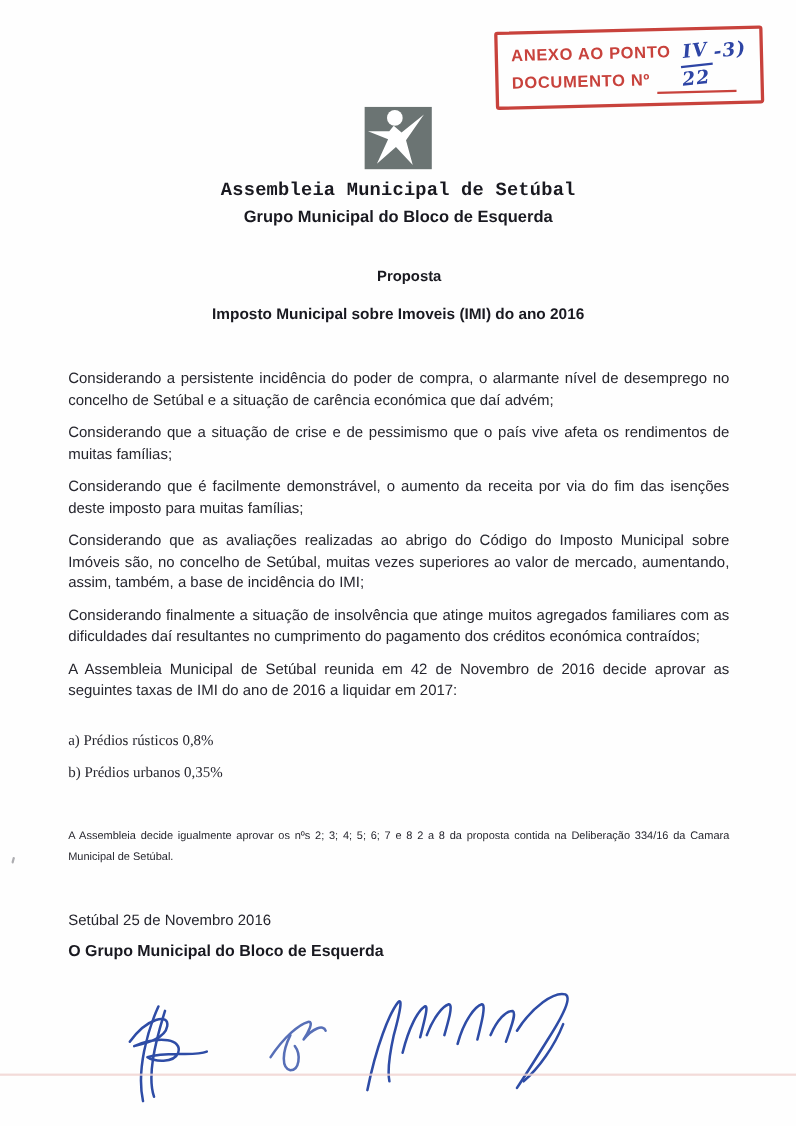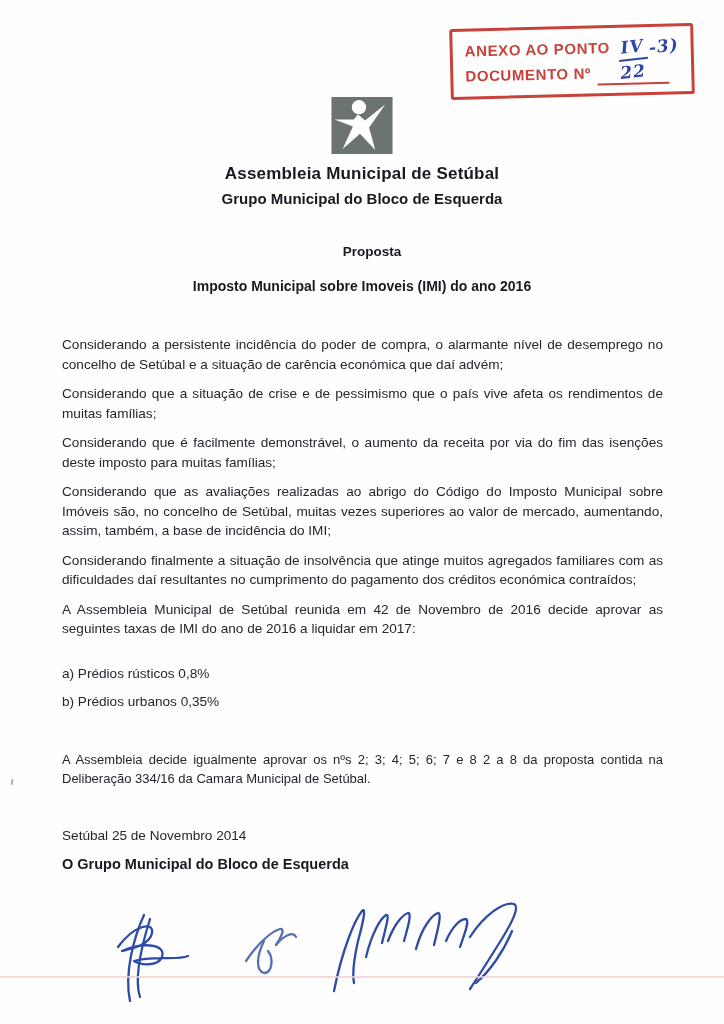--- a/index.html
+++ b/index.html
@@ -37,31 +37,31 @@
     display:inline-block;border-bottom:2px solid #c8423c;
     min-width:72px;margin-left:6px;text-align:center;line-height:20px;
   }
   .hand-suffix{margin-left:2px;}
 
   
   .logo{width:62px;height:57px;margin:0 auto;padding-top:97px;}
   .logo svg{display:block;}
 
   
-  .title{margin-top:10px;text-align:center;font-weight:bold;font-size:17px;color:#191920;letter-spacing:.2px;}
+  .title{margin-top:10px;text-align:center;font-weight:bold;font-size:17px;color:#191920;letter-spacing:.2px;font-family:Liberation Mono, monospace;}
   .subtitle{margin-top:6px;text-align:center;font-weight:bold;font-size:15px;color:#191920;}
   .doc-heading{margin-top:37px;text-align:center;font-weight:bold;font-size:13.5px;color:#191920;padding-left:20px;}
   .doc-subheading{margin-top:19px;text-align:center;font-weight:bold;font-size:14px;color:#191920;}
 
   
   .body-text{margin:41px 61px 0 62px;font-size:13.6px;line-height:19.5px;}
   .body-text p{margin:0 0 10px 0;text-align:justify;}
-  .tax-list{margin:27px 61px 0 62px;font-size:13.6px;}
+  .tax-list{margin:27px 61px 0 62px;font-size:13.6px;font-family:Liberation Serif, serif;}
   .tax-list .item{margin-bottom:13px;}
-  .closing{margin:41px 61px 0 62px;font-size:13px;line-height:19.5px;text-align:justify;}
+  .closing{margin:41px 61px 0 62px;font-size:10px;line-height:19.5px;text-align:justify;}
   .date-line{margin:39px 61px 0 62px;font-size:13.6px;}
   .sig-title{margin:13px 61px 0 62px;font-weight:bold;font-size:14.5px;color:#191920;}
 
   
   .signatures{position:absolute;left:66px;top:893px;width:470px;height:115px;pointer-events:none;}
   .signatures path{stroke:#2e4ca6;stroke-width:2.3;fill:none;stroke-linecap:round;stroke-linejoin:round;}
   .signatures .light{opacity:.8;}
 
   
   .fold-line{position:absolute;left:0;top:976px;width:724px;height:2px;background:#f0d2d0;opacity:.8;}
@@ -106,21 +106,21 @@
     <p>A Assembleia Municipal de Setúbal reunida em 42 de Novembro de 2016 decide aprovar as seguintes taxas de IMI do ano de 2016 a liquidar em 2017:</p>
   </div>
 
   <div class="tax-list">
     <div class="item">a) Prédios rústicos 0,8%</div>
     <div class="item">b) Prédios urbanos 0,35%</div>
   </div>
 
   <div class="closing">A Assembleia decide igualmente aprovar os nºs 2; 3; 4; 5; 6; 7 e 8 2 a 8 da proposta contida na Deliberação 334/16 da Camara Municipal de Setúbal.</div>
 
-  <div class="date-line">Setúbal 25 de Novembro 2014</div>
+  <div class="date-line">Setúbal 25 de Novembro 2016</div>
   <div class="sig-title">O Grupo Municipal do Bloco de Esquerda</div>
 
   <svg class="signatures" viewBox="0 0 470 115" aria-hidden="true">
 
     <path d="M78 22 C68 44 58 80 64 108"></path>
     <path d="M84 26 C74 58 68 86 74 104"></path>
     <path d="M52 54 C68 32 88 28 86 40 C84 52 64 56 56 58 C80 48 100 52 96 64 C92 74 74 72 68 68 C88 62 110 68 122 63"></path>
 
     <g class="light">
       <path d="M180 68 C192 50 206 38 214 36 C220 35 214 46 210 52 C218 42 228 38 230 44"></path>

